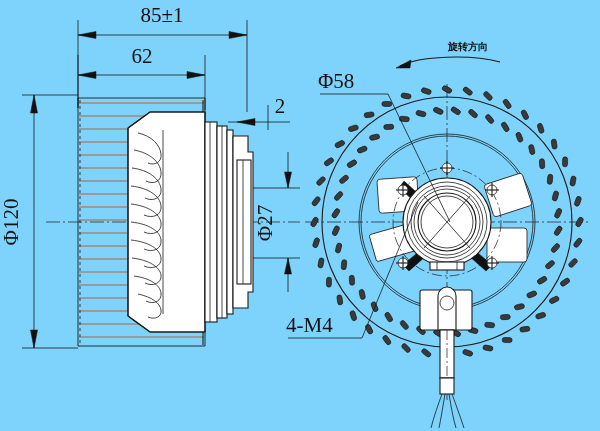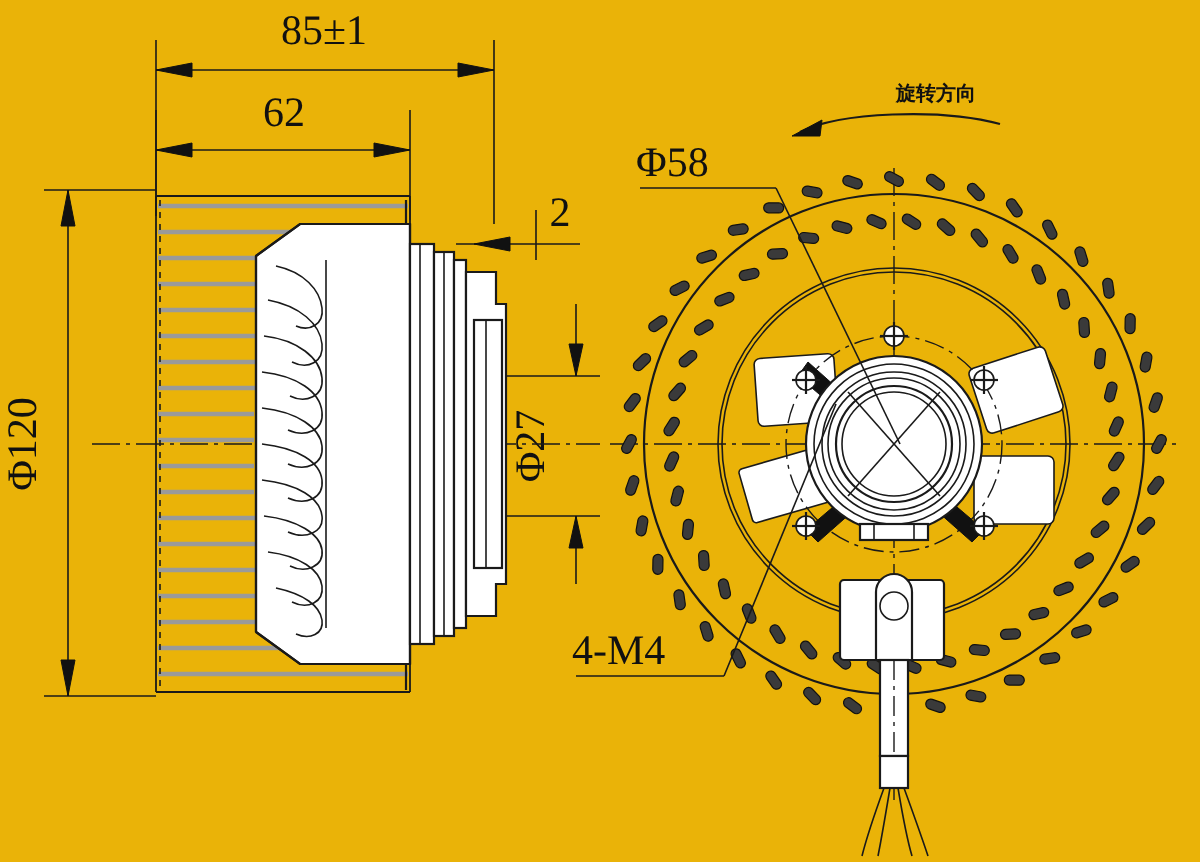--- a/index.html
+++ b/index.html
@@ -1,18 +1,18 @@
 <!DOCTYPE html>
 <html><head>
 <meta charset="utf-8">
 <style>
   html,body{margin:0;padding:0;background:#ffffff;}
   body{width:600px;height:431px;overflow:hidden;
        font-family:"Liberation Serif",serif;color:#000;}
-  #root{position:relative;width:600px;height:431px;background:#eab308;}
+  #root{position:relative;width:600px;height:431px;background:#7dd3fc;}
   svg{display:block;}
   .dimtxt{font-family:"Liberation Serif",serif;font-size:21px;fill:#111;font-weight:400;}
   .cntxt{font-family:"DejaVu Sans",sans-serif;font-size:10px;fill:#111;font-weight:700;}
   .ln{stroke:#1a1a1a;fill:none;}
   .thin{stroke-width:0.8;}
   .med{stroke-width:1.1;}
   .dim{stroke:#1a1a1a;stroke-width:0.8;fill:none;}
   .center{stroke:#1a1a1a;stroke-width:0.7;fill:none;stroke-dasharray:14 3 2 3;}
   .centerd{stroke:#1a1a1a;stroke-width:0.7;fill:none;stroke-dasharray:10 3 2 3;}
   .fill-blade{fill:#3a3a3a;stroke:#111;stroke-width:0.6;}

